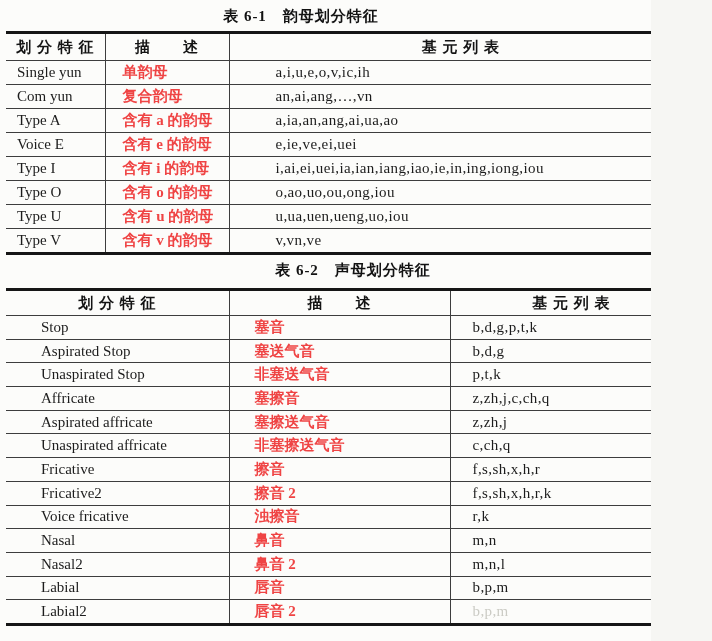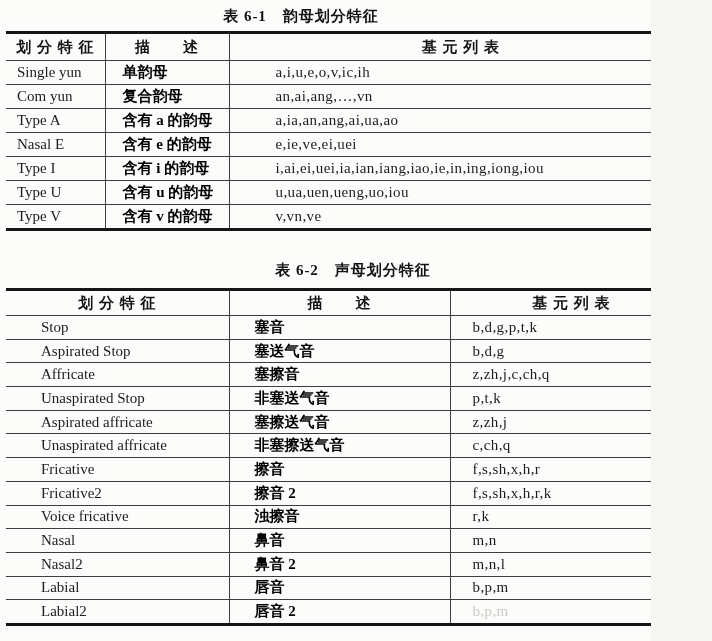--- a/index.html
+++ b/index.html
@@ -68,21 +68,21 @@
   .table-1 td:nth-child(2) { padding-left: 17px; }
   .table-1 td:nth-child(3) { padding-left: 46px; letter-spacing: 0.4px; }
 
   
   .table-2 th { height: 24px; }
   .table-2 td { height: 22.7px; }
   .table-2 td:nth-child(1) { padding-left: 35px; }
   .table-2 td:nth-child(2) { padding-left: 25px; }
   .table-2 td:nth-child(3) { padding-left: 22px; letter-spacing: 0.4px; }
 
-  .doc-table td:nth-child(2) { font-weight: 600; color: #000000; }
+  .doc-table td:nth-child(2) { font-weight: 600; color: #ef4444; }
   .doc-table td:nth-child(1), .doc-table td:nth-child(3) { color: #1c1c1c; }
 
   
   .table-2 tr:last-child td:nth-child(3) { color: #cbcbc4; }
 </style>
 </head>
 <body>
 
 <div class="page">
 
@@ -115,31 +115,36 @@
           <td>an,ai,ang,…,vn</td>
         </tr>
 
         <tr>
           <td>Type A</td>
           <td>含有 a 的韵母</td>
           <td>a,ia,an,ang,ai,ua,ao</td>
         </tr>
 
         <tr>
-          <td>Nasal E</td>
+          <td>Voice E</td>
           <td>含有 e 的韵母</td>
           <td>e,ie,ve,ei,uei</td>
         </tr>
 
         <tr>
           <td>Type I</td>
           <td>含有 i 的韵母</td>
           <td>i,ai,ei,uei,ia,ian,iang,iao,ie,in,ing,iong,iou</td>
         </tr>
 
+        <tr>
+          <td>Type O</td>
+          <td>含有 o 的韵母</td>
+          <td>o,ao,uo,ou,ong,iou</td>
+        </tr>
 
         <tr>
           <td>Type U</td>
           <td>含有 u 的韵母</td>
           <td>u,ua,uen,ueng,uo,iou</td>
         </tr>
 
         <tr>
           <td>Type V</td>
           <td>含有 v 的韵母</td>
@@ -171,32 +176,32 @@
           <td>b,d,g,p,t,k</td>
         </tr>
 
         <tr>
           <td>Aspirated Stop</td>
           <td>塞送气音</td>
           <td>b,d,g</td>
         </tr>
 
         <tr>
+          <td>Unaspirated Stop</td>
+          <td>非塞送气音</td>
+          <td>p,t,k</td>
+        </tr>
+
+        <tr>
           <td>Affricate</td>
           <td>塞擦音</td>
           <td>z,zh,j,c,ch,q</td>
         </tr>
 
         <tr>
-          <td>Unaspirated Stop</td>
-          <td>非塞送气音</td>
-          <td>p,t,k</td>
-        </tr>
-
-        <tr>
           <td>Aspirated affricate</td>
           <td>塞擦送气音</td>
           <td>z,zh,j</td>
         </tr>
 
         <tr>
           <td>Unaspirated affricate</td>
           <td>非塞擦送气音</td>
           <td>c,ch,q</td>
         </tr>

